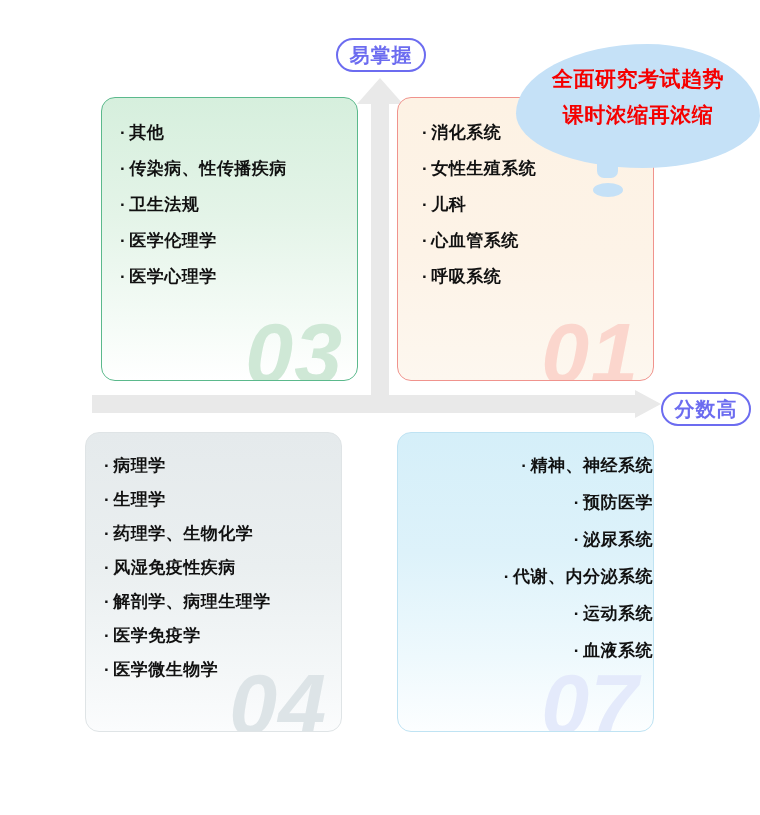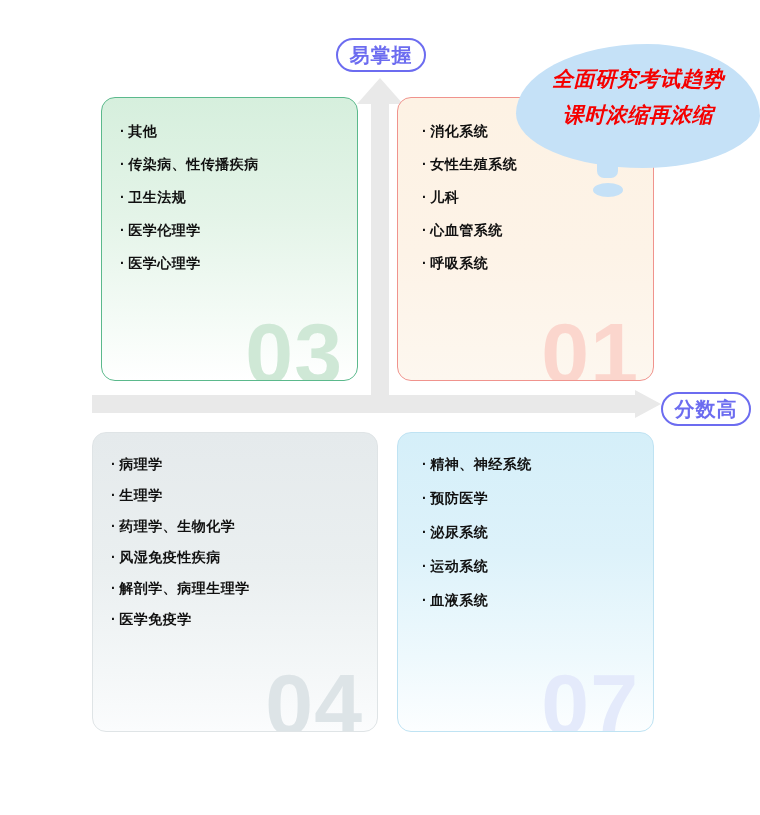--- a/index.html
+++ b/index.html
@@ -86,21 +86,21 @@
     box-sizing: border-box;
     border-radius: 14px;
     overflow: hidden;
   }
   .card .items {
     position: relative;
     z-index: 2;
     padding: 26px 0 0 18px;
   }
   .card .item {
-    font-size: 14px;
+    font-size: 17px;
     font-weight: bold;
     color: #111111;
     line-height: 1.0;
     margin-bottom: 19px;
     white-space: nowrap;
     letter-spacing: 0.5px;
   }
   .card .item .dot {
     display: inline-block;
     margin-right: 3px;
@@ -109,58 +109,59 @@
   .card .bignum {
     position: absolute;
     right: 14px;
     bottom: -16px;
     font-size: 86px;
     font-weight: bold;
     line-height: 1;
     letter-spacing: 1px;
     z-index: 1;
     user-select: none;
+    font-style: italic;
   }
 
   
   .card-03 {
     left: 101px; top: 97px; width: 257px; height: 284px;
     border: 1.5px solid #5bb98c;
     background: linear-gradient(180deg, #d6efdd 0%, #e4f4e8 42%, #f4fbf6 78%, #ffffff 100%);
   }
   .card-03 .bignum { color: #cfe8d6; }
 
   
   .card-01 {
     left: 397px; top: 97px; width: 257px; height: 284px;
     border: 1.5px solid #f0938d;
     background: linear-gradient(180deg, #fdf2e4 0%, #fdf3e7 55%, #fdf7ef 100%);
   }
   .card-01 .bignum { color: #fbd6cd; }
 
   
   .card-04 {
-    left: 92px; top: 432px; width: 286px; height: 300px;
+    left: 85px; top: 432px; width: 257px; height: 300px;
     border: 1.5px solid #dfe4e6;
     background: linear-gradient(180deg, #e5eaec 0%, #eaeff0 45%, #f4f7f8 80%, #fbfcfd 100%);
   }
   .card-04 .bignum { color: #dde4e7; margin-top: 31px; }
 
   
   .card-02 {
     left: 397px; top: 432px; width: 257px; height: 300px;
     border: 1.5px solid #bfe3f3;
     background: linear-gradient(180deg, #d5eff9 0%, #ddf2fa 40%, #eef9fd 75%, #fcfeff 100%);
   }
   .card-02 .bignum { color: #e4eafb; }
 
   .card-04 .items { padding-top: 24px; }
   .card-04 .item  { margin-bottom: 17px; }
   .card-02 .items { padding-top: 24px; padding-left: 24px; }
-  .card-02 .item  { margin-bottom: 20px; }
+  .card-02 .item  { margin-bottom: 20px; text-align: right; }
   .card-01 .items { padding-left: 24px; }
 
   
   .bubble-wrap {
     position: absolute;
     left: 516px;
     top: 44px;
     width: 244px;
     height: 160px;
     z-index: 5;
@@ -196,21 +197,20 @@
     left: 0;
     top: 21px;
     width: 244px;
     text-align: center;
     color: #f50000;
     font-size: 21px;
     font-weight: bold;
     line-height: 1.32;
     letter-spacing: 0.5px;
     z-index: 2;
-    font-style: italic;
   }
   .bubble-text .l2 { display: block; margin-top: 8px; }
 </style>
 </head>
 <body>
 
 <div id="stage">
 
   <div class="axis-v"></div>
   <div class="axis-v-head"></div>
@@ -244,29 +244,31 @@
   </div>
 
   <div class="card card-04">
     <div class="items">
       <div class="item"><span class="dot">·</span><span>病理学</span></div>
       <div class="item"><span class="dot">·</span><span>生理学</span></div>
       <div class="item"><span class="dot">·</span><span>药理学、生物化学</span></div>
       <div class="item"><span class="dot">·</span><span>风湿免疫性疾病</span></div>
       <div class="item"><span class="dot">·</span><span>解剖学、病理生理学</span></div>
       <div class="item"><span class="dot">·</span><span>医学免疫学</span></div>
+      <div class="item"><span class="dot">·</span><span>医学微生物学</span></div>
     </div>
     <div class="bignum">04</div>
   </div>
 
   <div class="card card-02">
     <div class="items">
       <div class="item"><span class="dot">·</span><span>精神、神经系统</span></div>
       <div class="item"><span class="dot">·</span><span>预防医学</span></div>
       <div class="item"><span class="dot">·</span><span>泌尿系统</span></div>
+      <div class="item"><span class="dot">·</span><span>代谢、内分泌系统</span></div>
       <div class="item"><span class="dot">·</span><span>运动系统</span></div>
       <div class="item"><span class="dot">·</span><span>血液系统</span></div>
     </div>
     <div class="bignum">07</div>
   </div>
 
   <div class="bubble-wrap">
     <div class="bubble-blob"></div>
     <div class="bubble-tail"></div>
     <div class="bubble-dot"></div>

